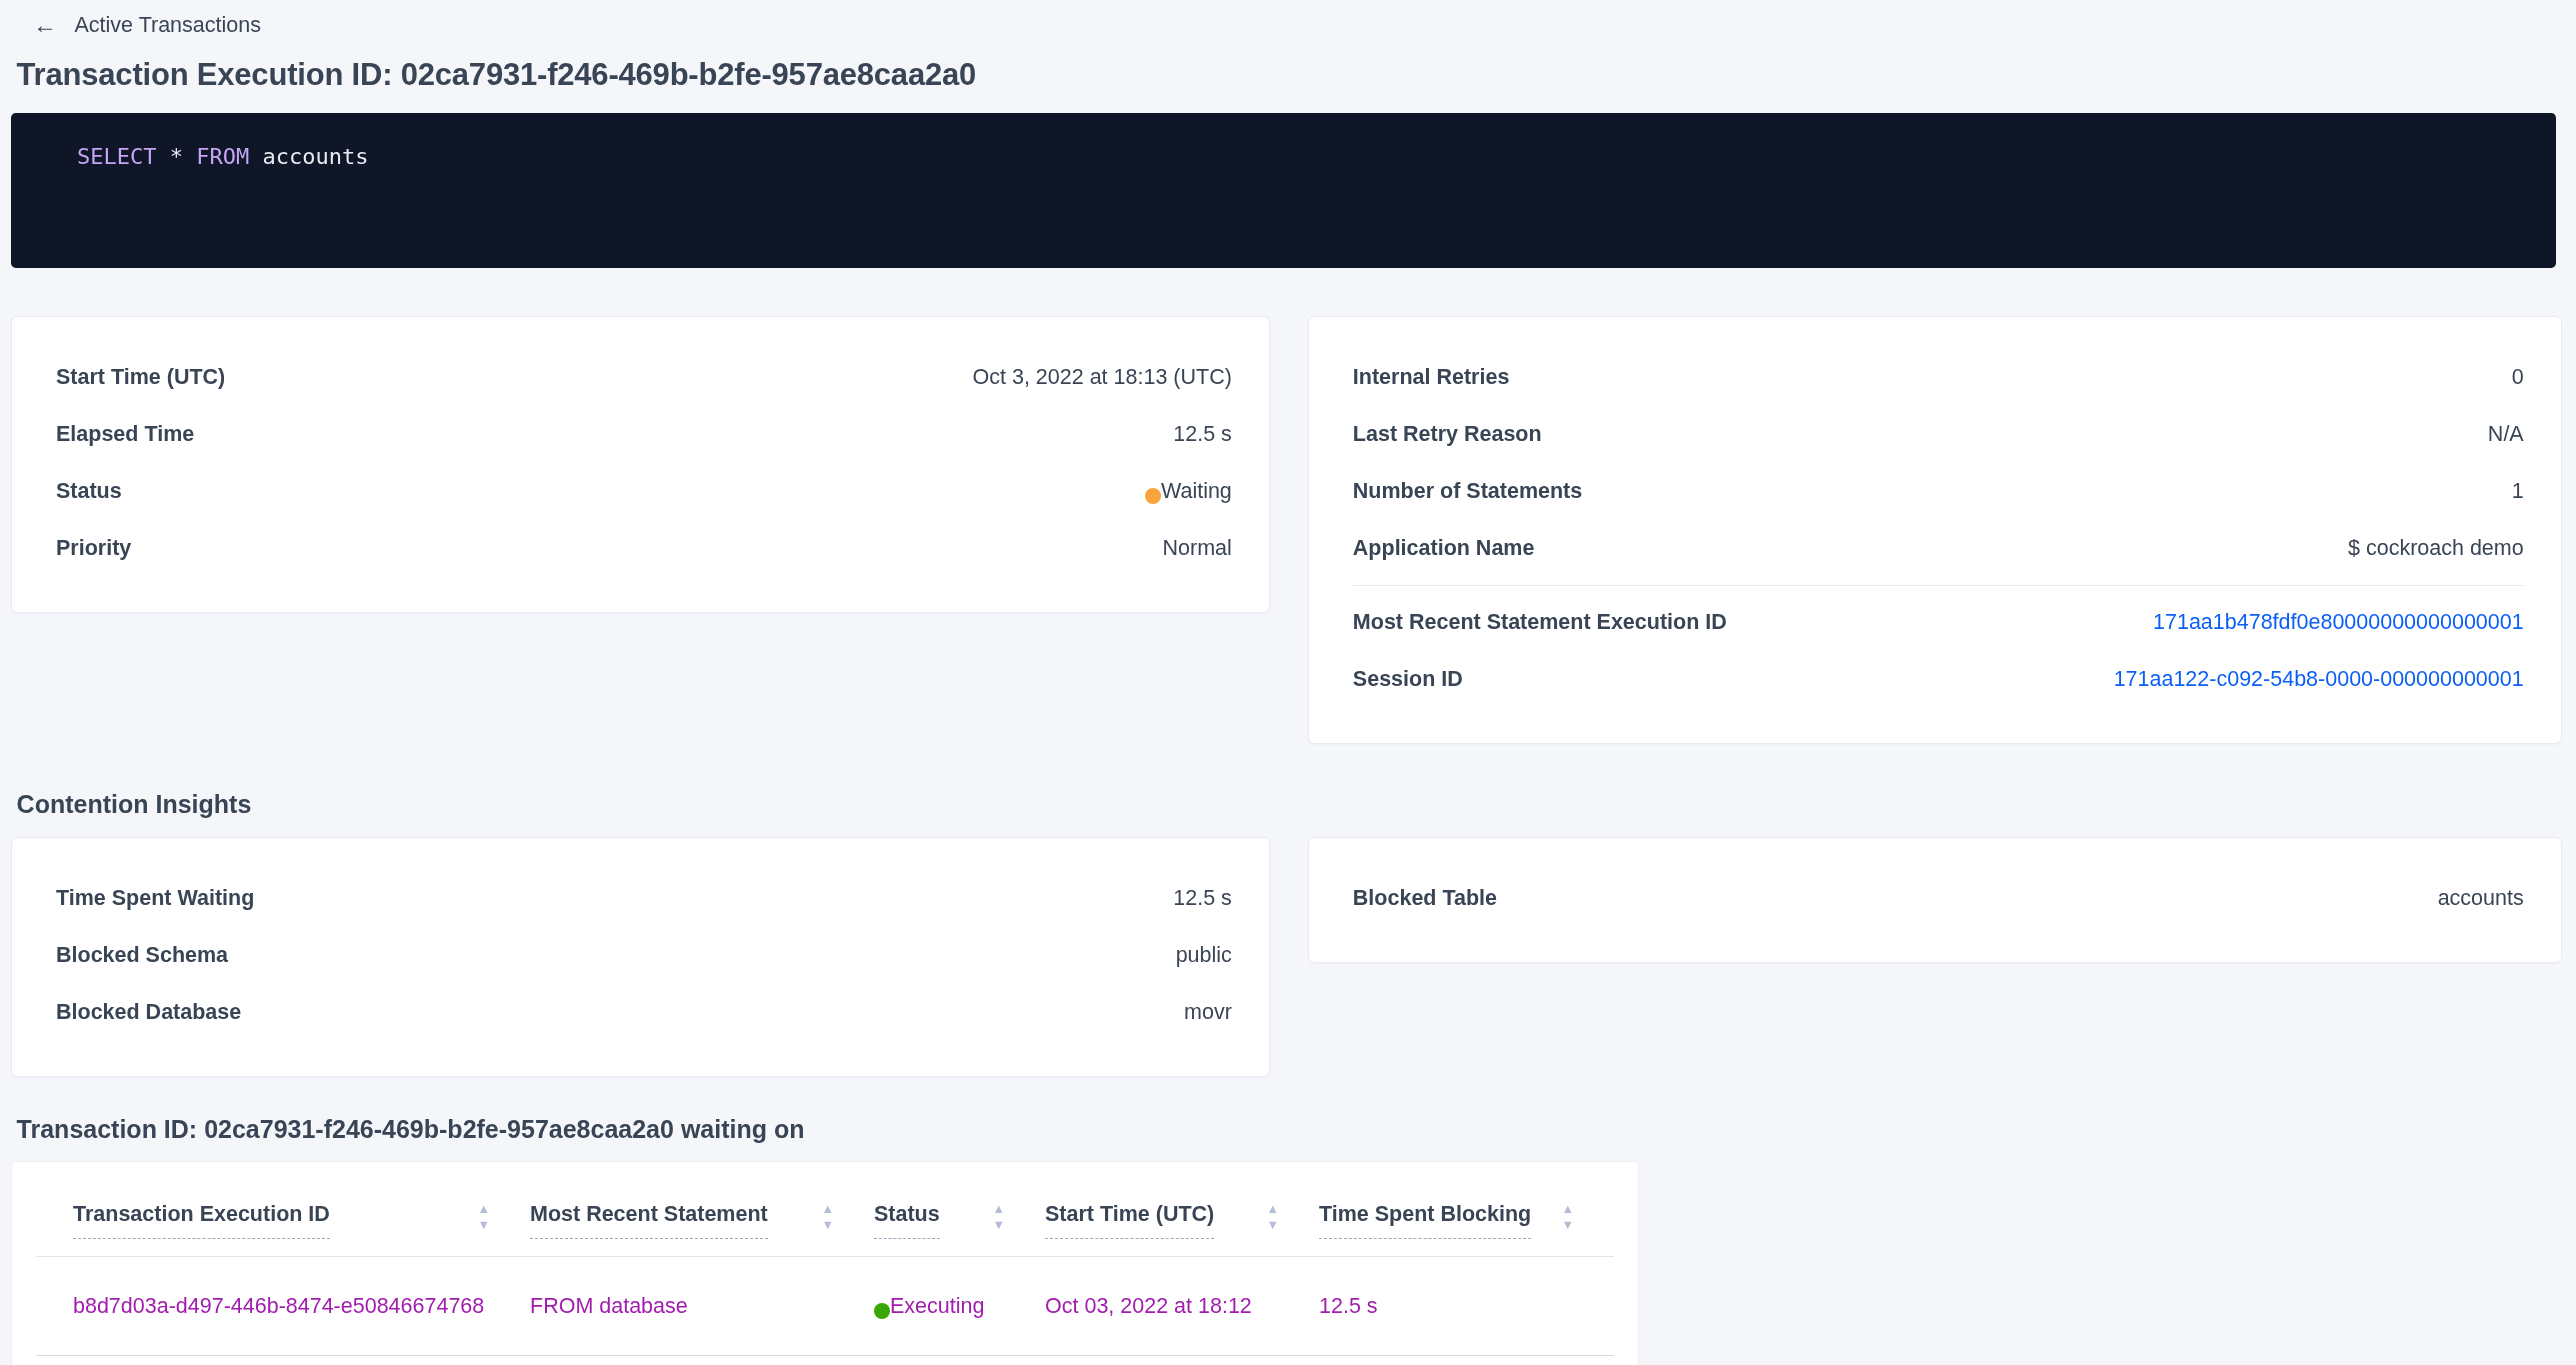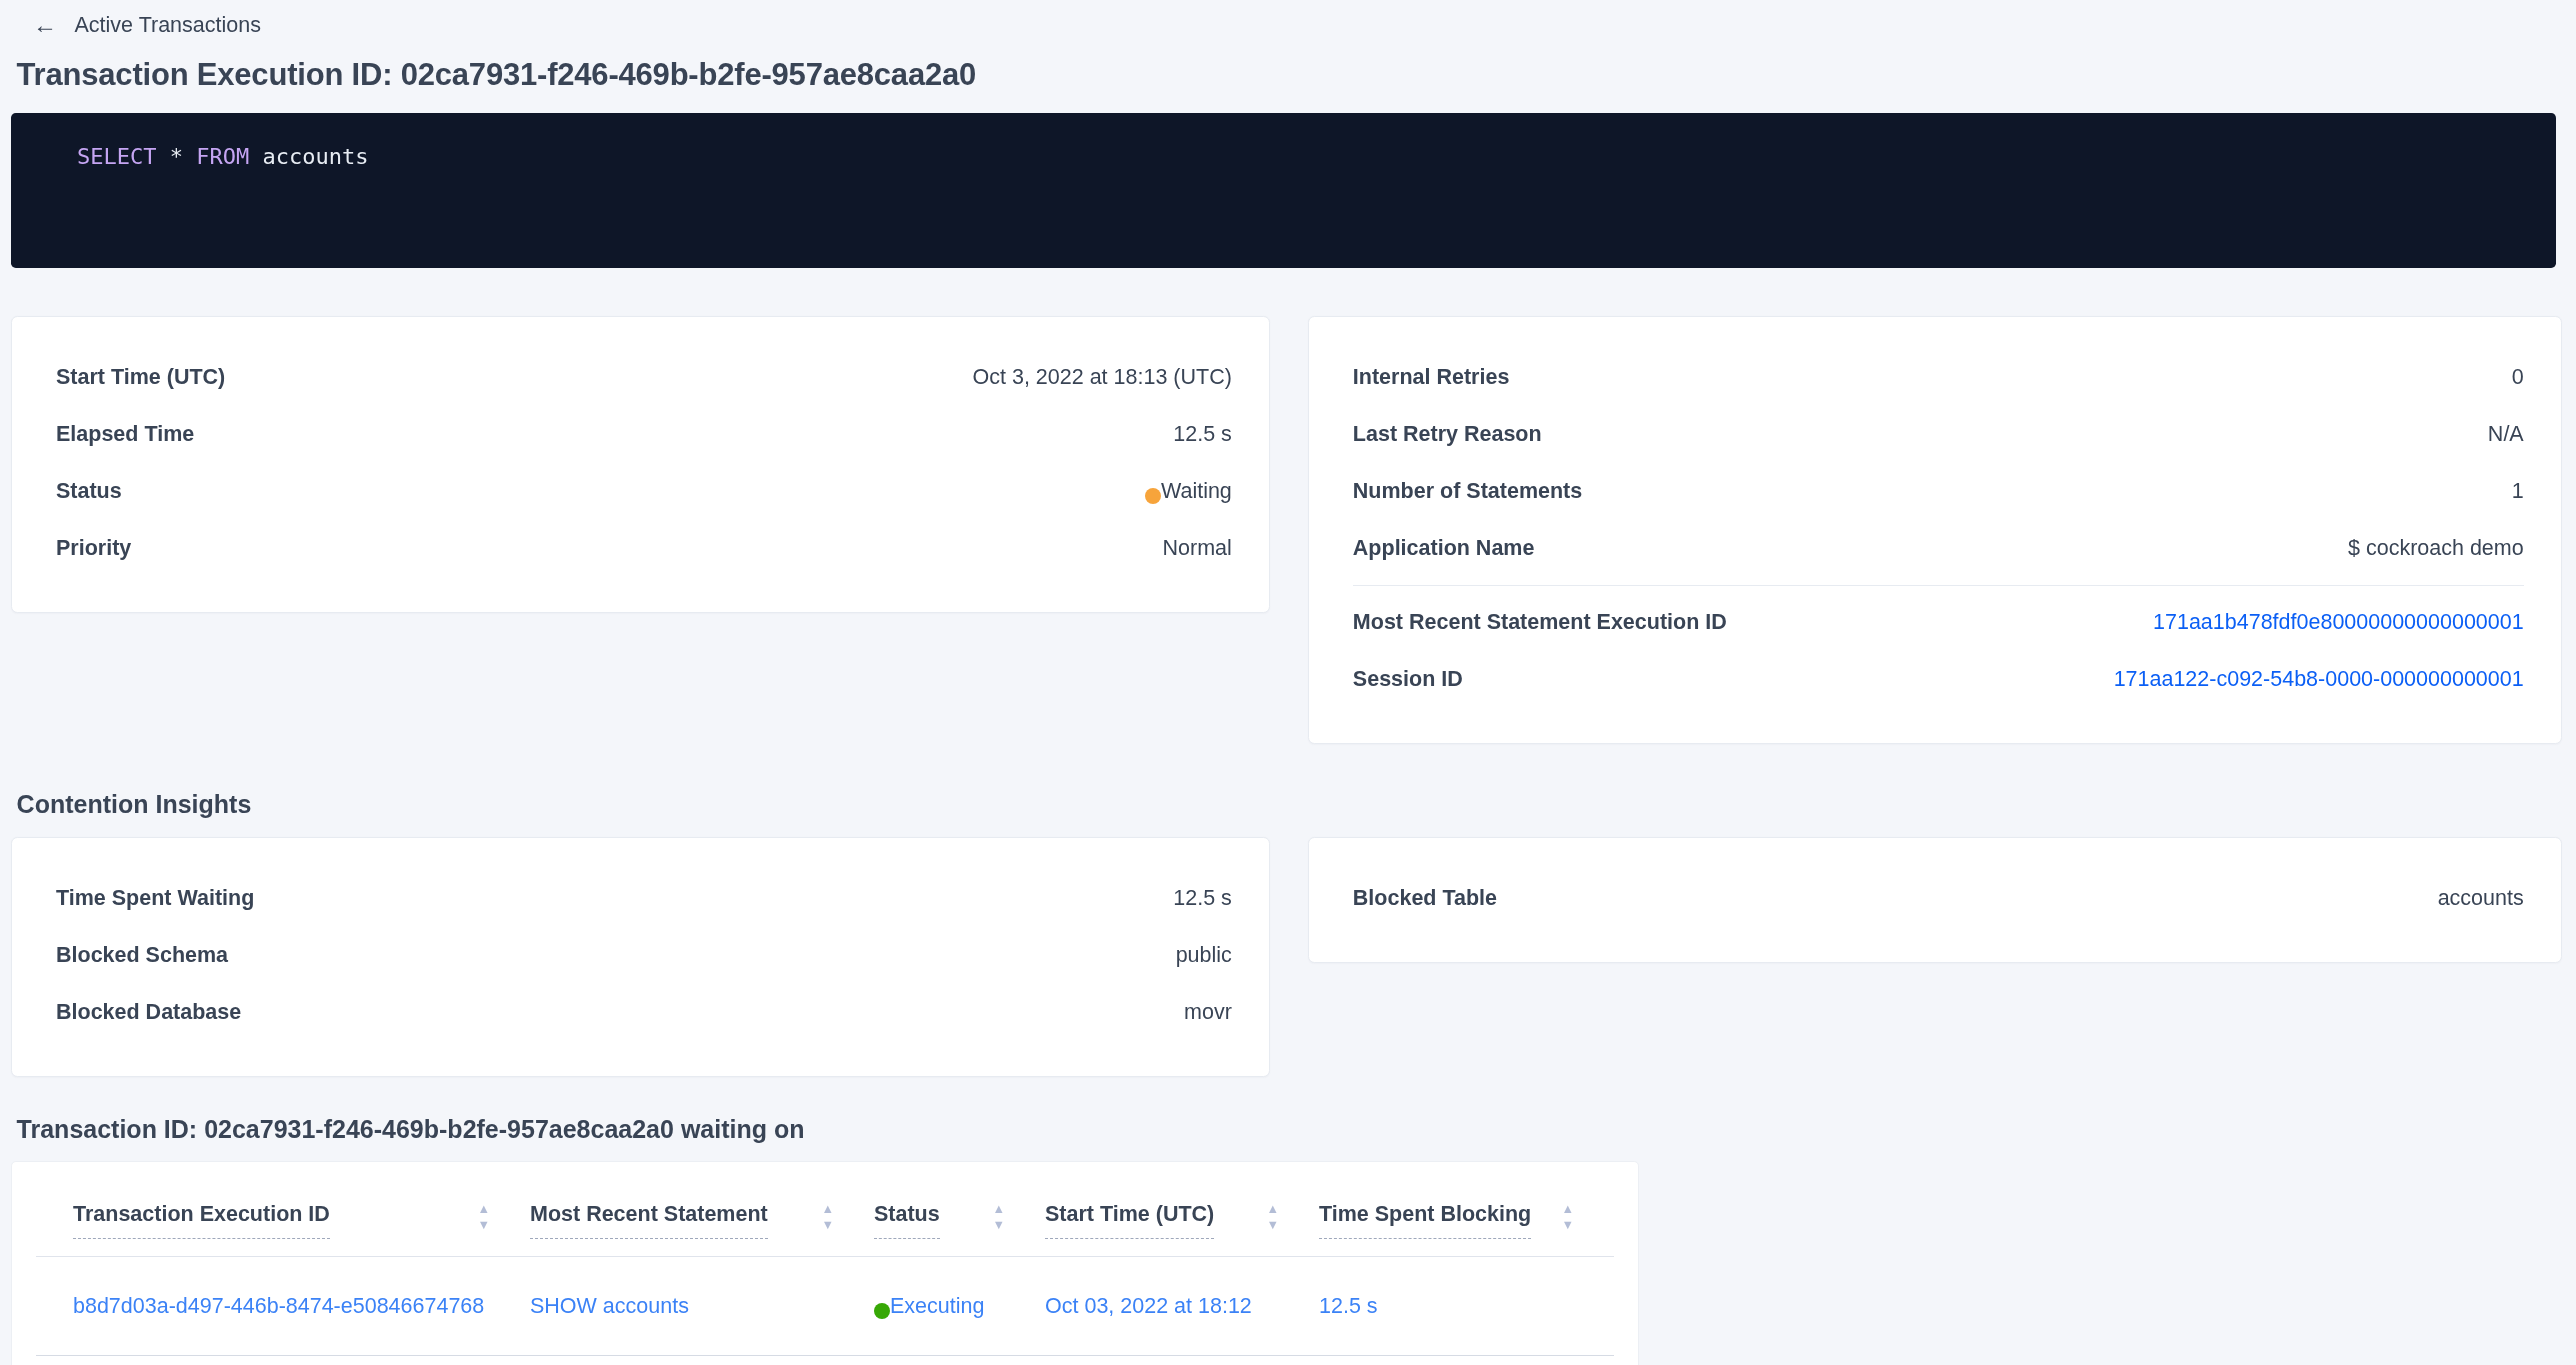--- a/index.html
+++ b/index.html
@@ -94,21 +94,21 @@
     font-weight:700; color:#394455;
     padding-bottom:11px;
     border-bottom:1.6px dashed #9fa8bb;
     cursor:pointer;
   }
   .sorter {
     margin-left:auto; margin-right:40px; margin-top:1.6px;
     display:flex; flex-direction:column; align-items:center; gap:5.6px;
     color:#b3bdd6; font-size:12.7px; line-height:0.8; cursor:pointer;
   }
-  .td { color:#3b82f6; }
+  .td { color:#a21caf; }
 </style>
 </head>
 <body>
 
 <div class="page">
 
   <div class="breadcrumb">
     <span class="arrow">←</span>
     <span>Active Transactions</span>
   </div>
@@ -231,21 +231,21 @@
         <span class="th-label">Time Spent Blocking</span>
         <span class="sorter">
           <span>▲</span>
           <span>▼</span>
         </span>
       </div>
     </div>
 
     <div class="trow">
       <div class="td c1">b8d7d03a-d497-446b-8474-e50846674768</div>
-      <div class="td c2">SHOW accounts</div>
+      <div class="td c2">FROM database</div>
       <div class="td c3">
         <span class="status-value">
           <span class="dot dot-green"></span>
           <span>Executing</span>
         </span>
       </div>
       <div class="td c4">Oct 03, 2022 at 18:12</div>
       <div class="td c5">12.5 s</div>
     </div>
   </div>

